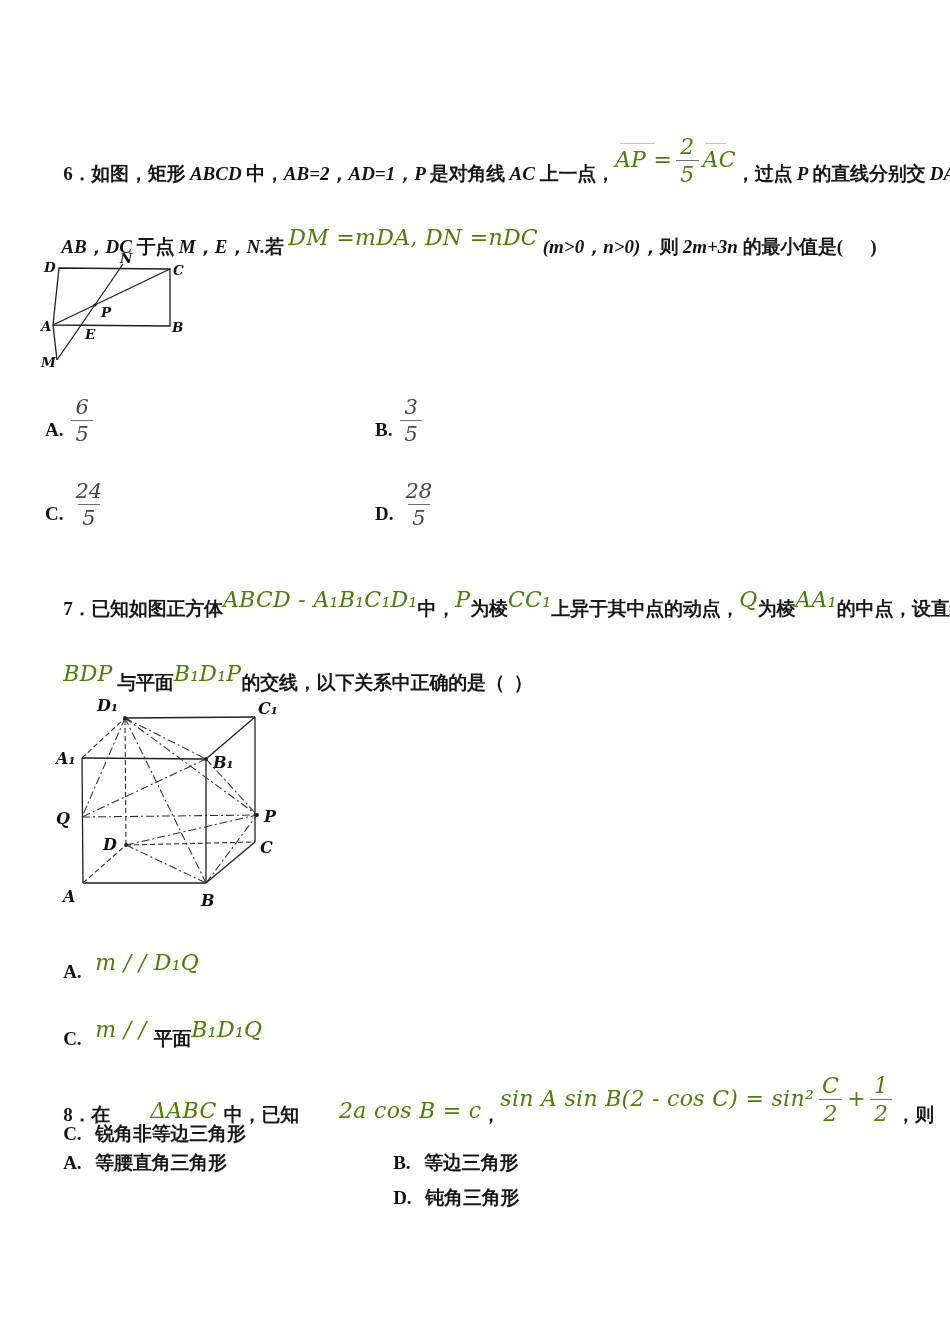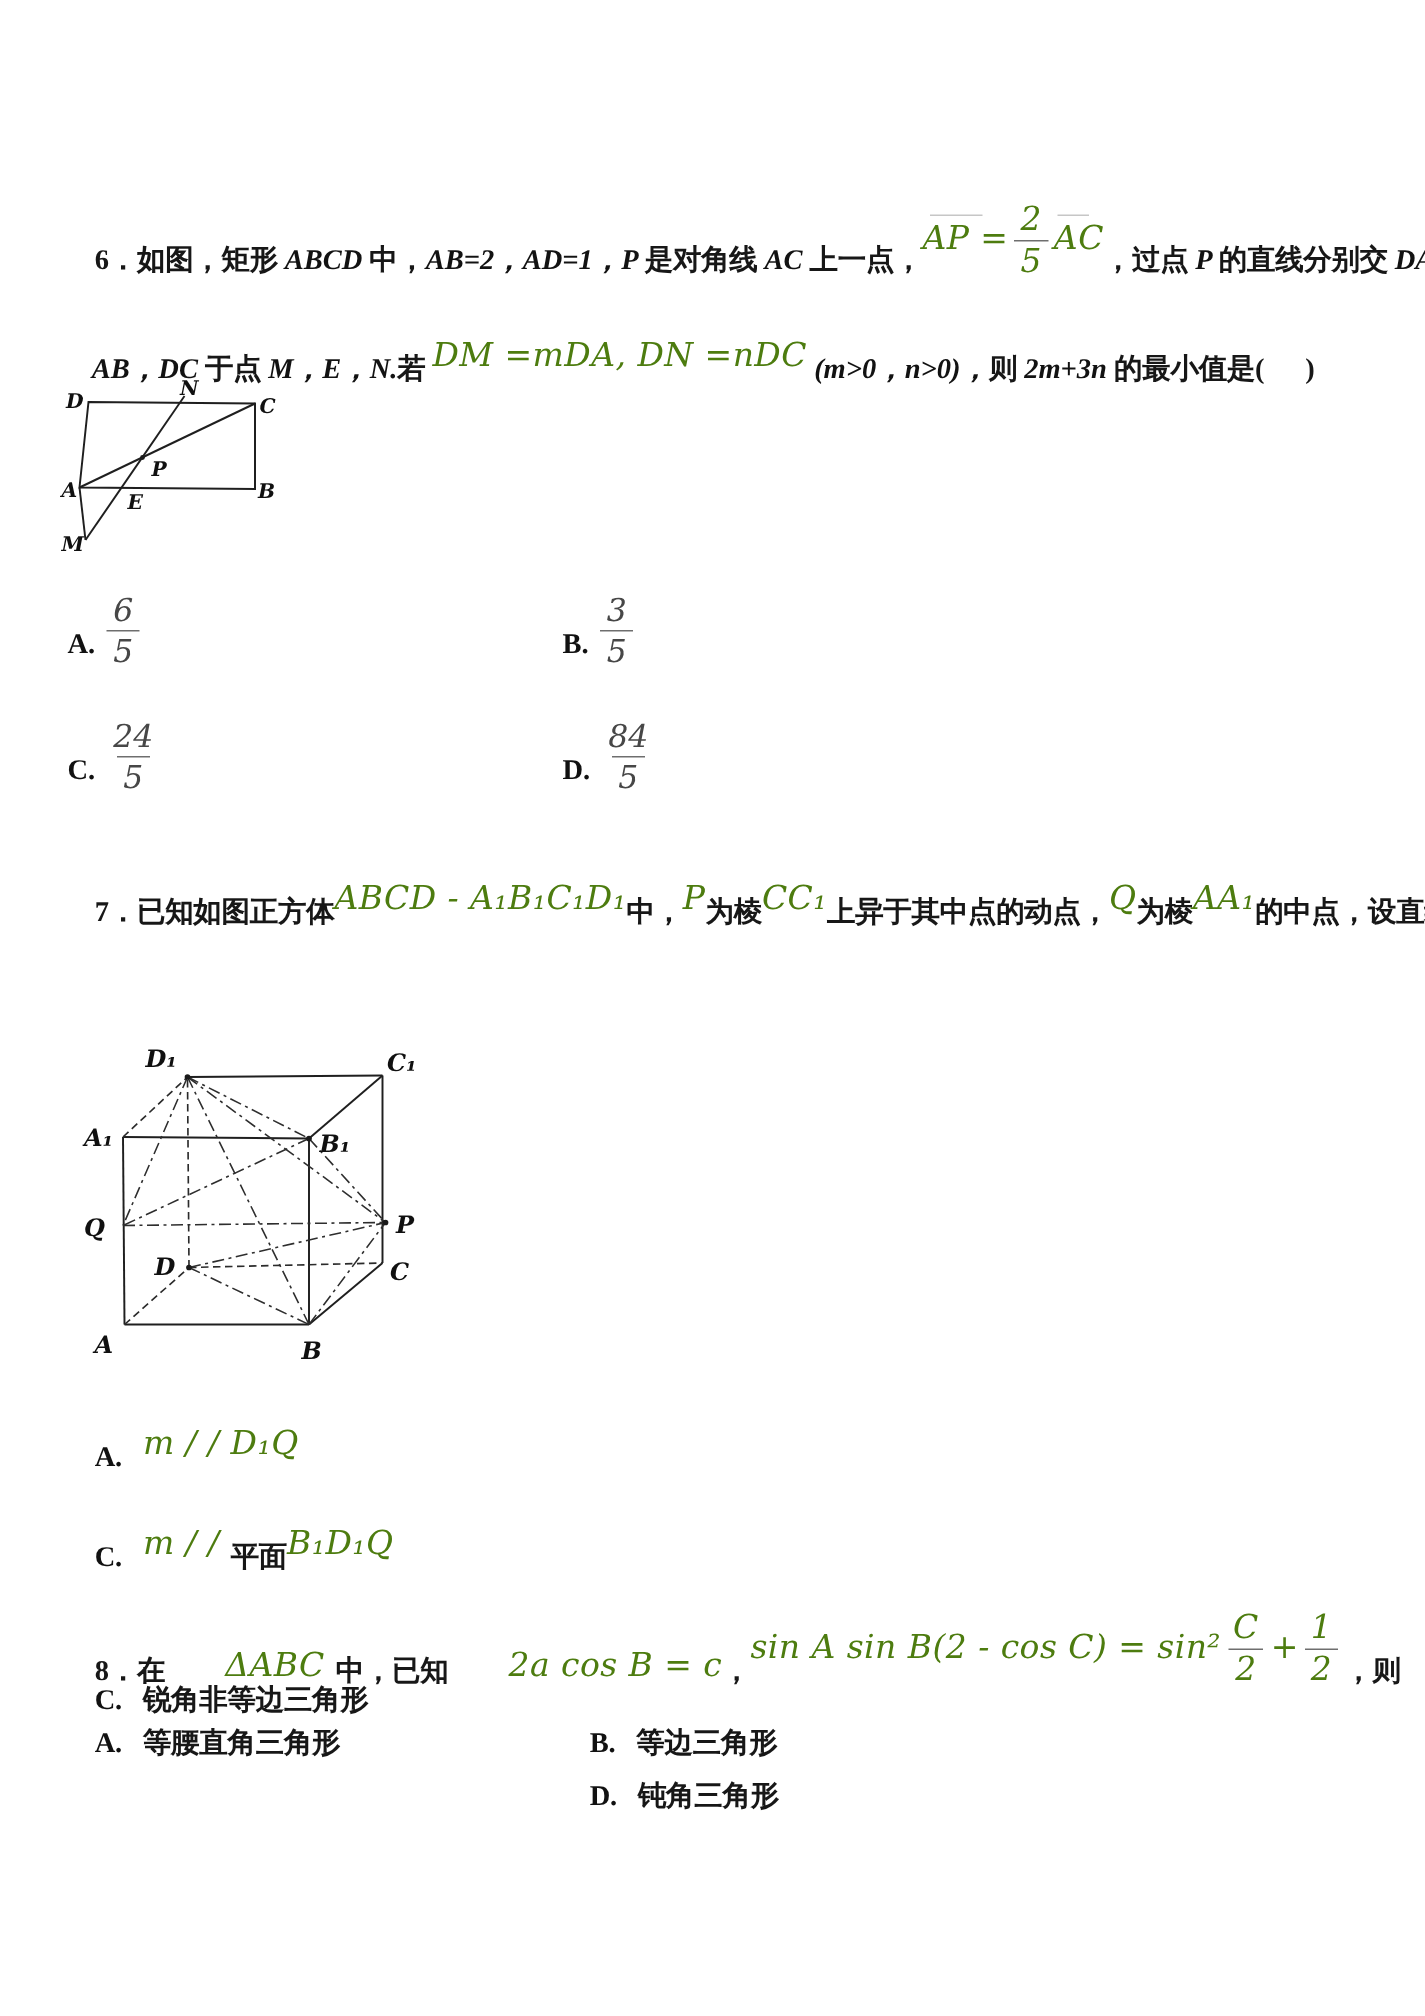--- a/index.html
+++ b/index.html
@@ -84,29 +84,32 @@
   <div class="opt" style="left:45px;top:477px;height:52px;">
     <span class="lt">C.</span>
     <span class="frac ofrac">
         <span class="fnum">24</span>
         <span class="fden">5</span>
       </span>
   </div>
   <div class="opt" style="left:375px;top:477px;height:52px;">
     <span class="lt">D.</span>
     <span class="frac ofrac">
-        <span class="fnum">84</span>
+        <span class="fnum">28</span>
         <span class="fden">5</span>
       </span>
   </div>
 
   <div class="ln" style="left:45px;top:576px;">
     <span class="qnum">7．</span><span>已知如图正方体</span><span class="fg up1">ABCD - A₁B₁C₁D₁</span><span>中，</span><span class="fg up1">P</span><span>为棱</span><span class="fg up1">CC₁</span><span>上异于其中点的动点，</span><span class="fg up1">Q</span><span>为棱</span><span class="fg up1">AA₁</span><span>的中点，设直线</span>
   </div>
 
+  <div class="ln" style="left:45px;top:650px;">
+    <span class="fg up1">BDP</span><span> 与平面</span><span class="fg up1">B₁D₁P</span><span>的交线，以下关系中正确的是（  ）</span>
+  </div>
 
   <svg class="fig" style="left:55px;top:692px;" width="250" height="222" viewBox="0 0 250 222">
     <g>
       <line class="edge" x1="28" y1="191" x2="151" y2="191"></line>
       <line class="edge" x1="151" y1="191" x2="151" y2="67"></line>
       <line class="edge" x1="27" y1="66" x2="151" y2="67"></line>
       <line class="edge" x1="28" y1="191" x2="27" y2="66"></line>
       <line class="edge" x1="151" y1="191" x2="200" y2="150"></line>
       <line class="edge" x1="200" y1="150" x2="200" y2="25"></line>
       <line class="edge" x1="151" y1="67" x2="200" y2="25"></line>

